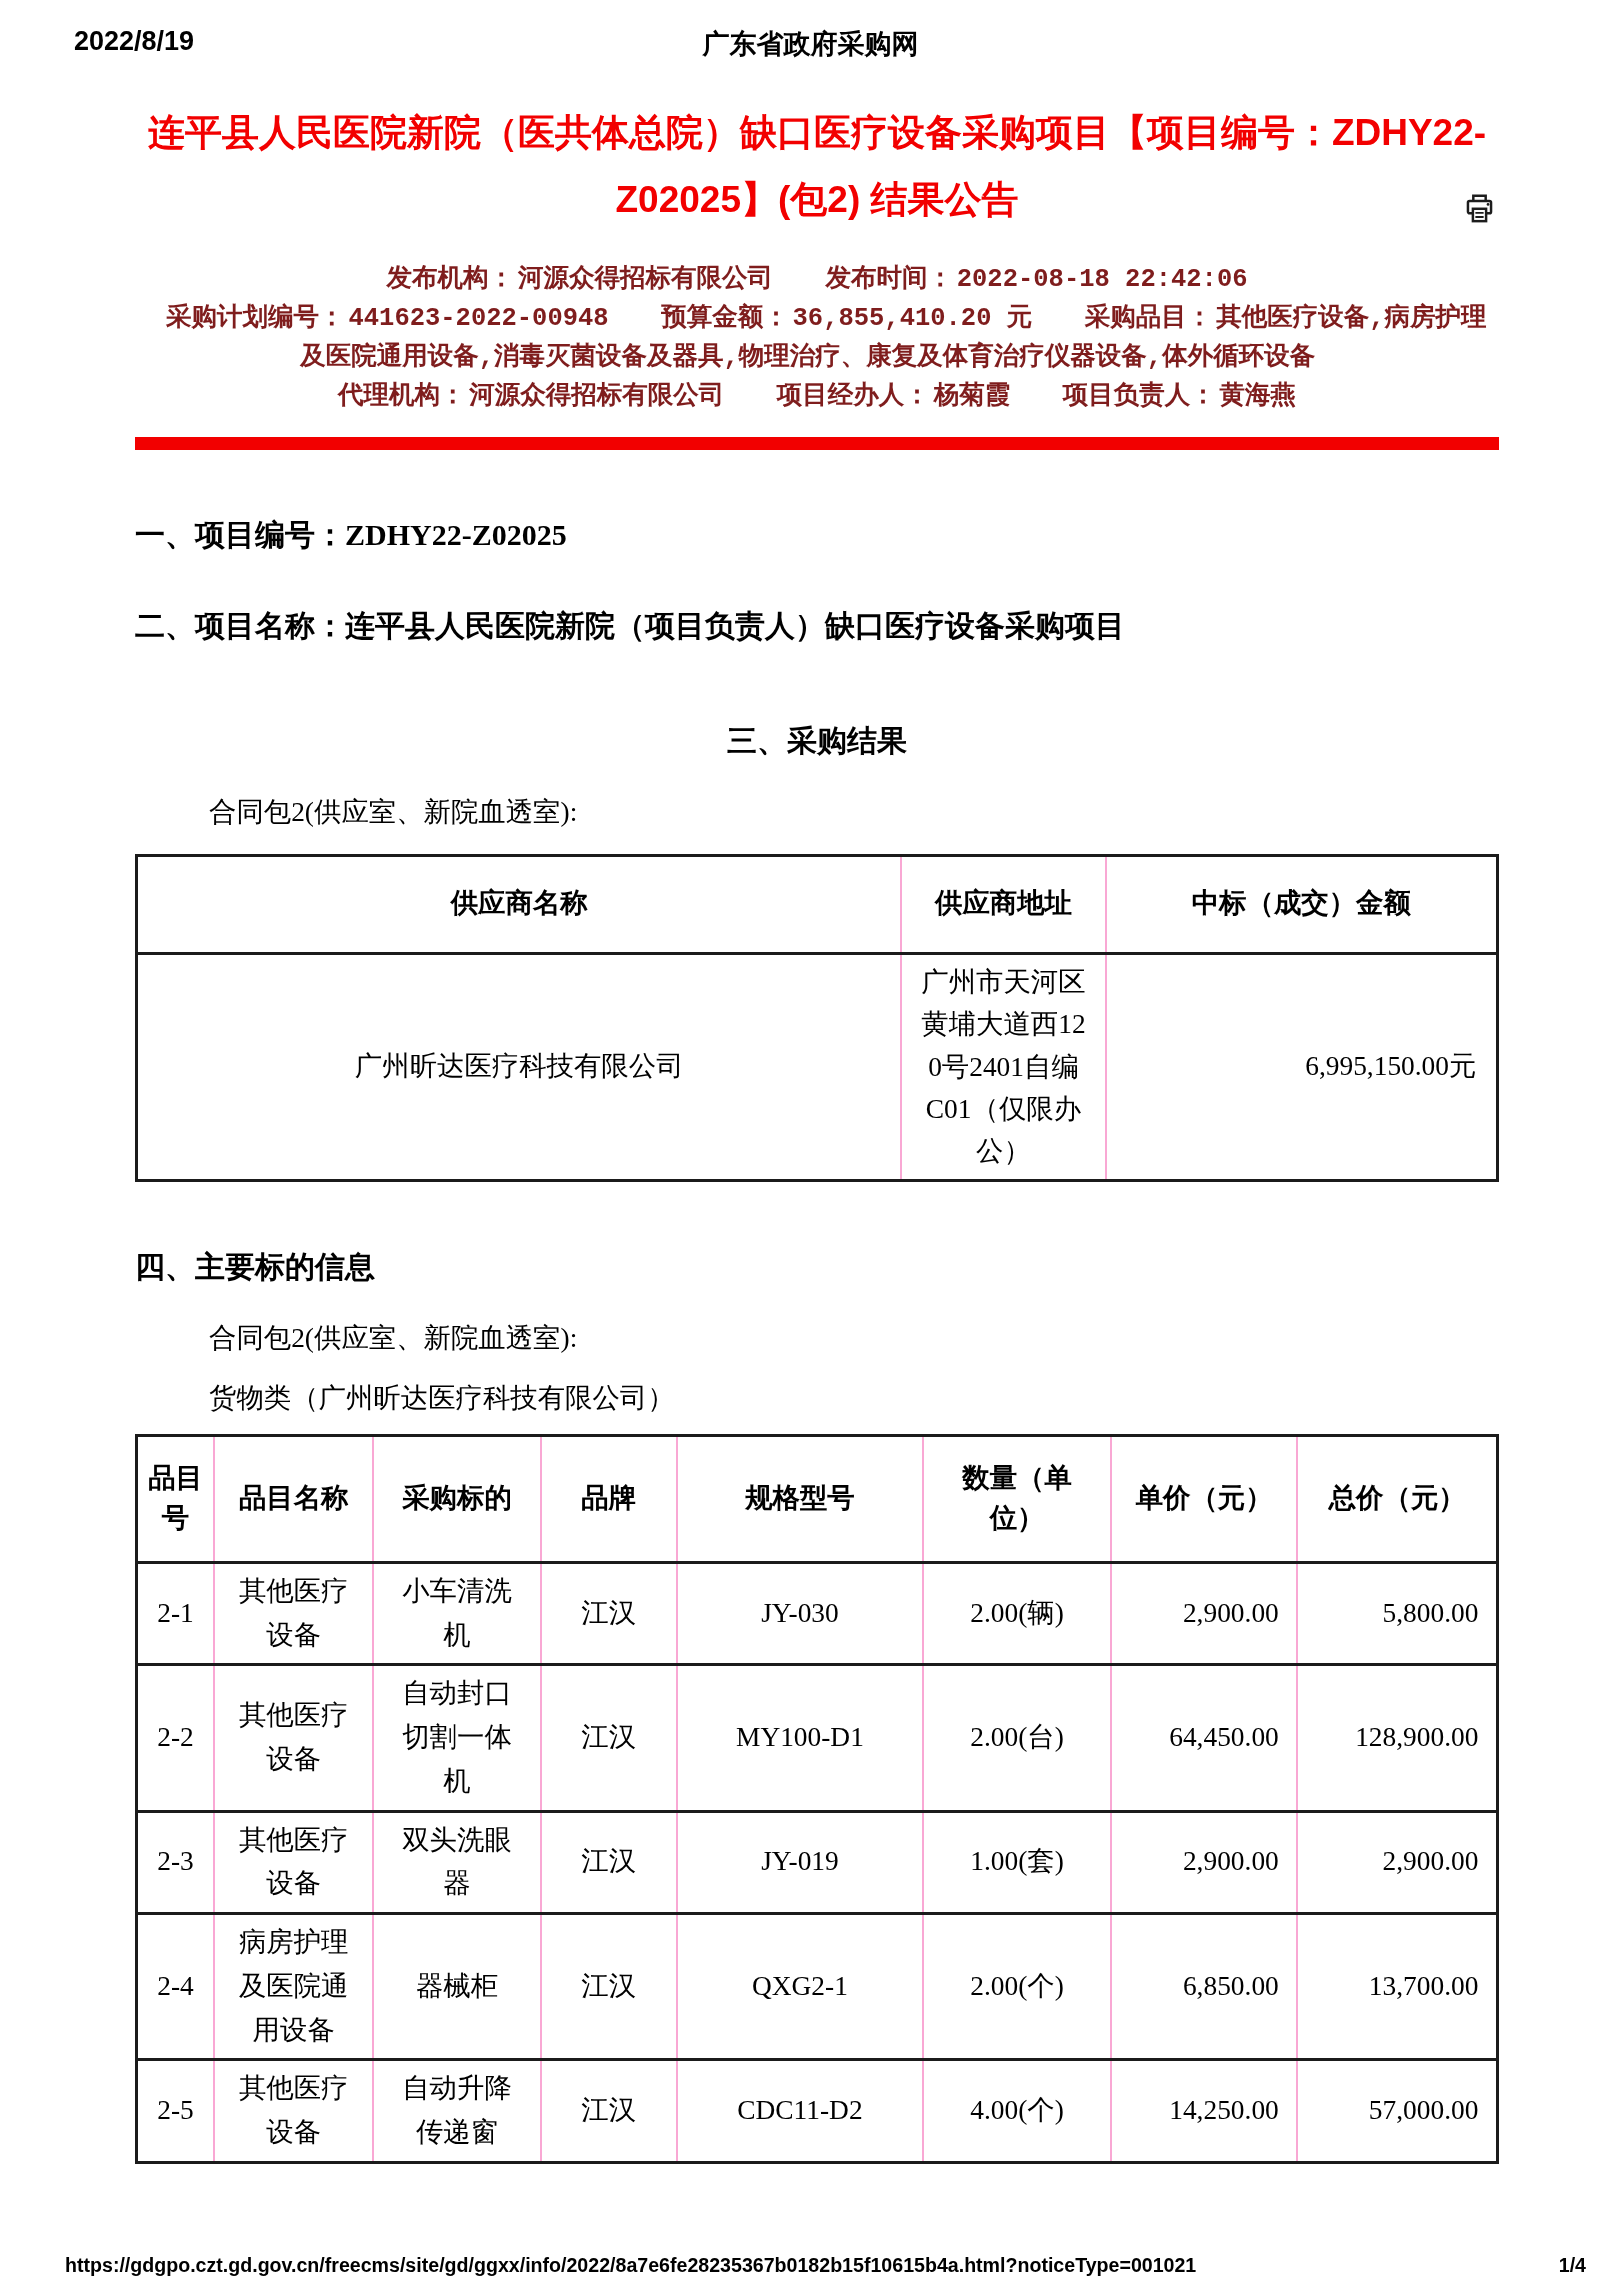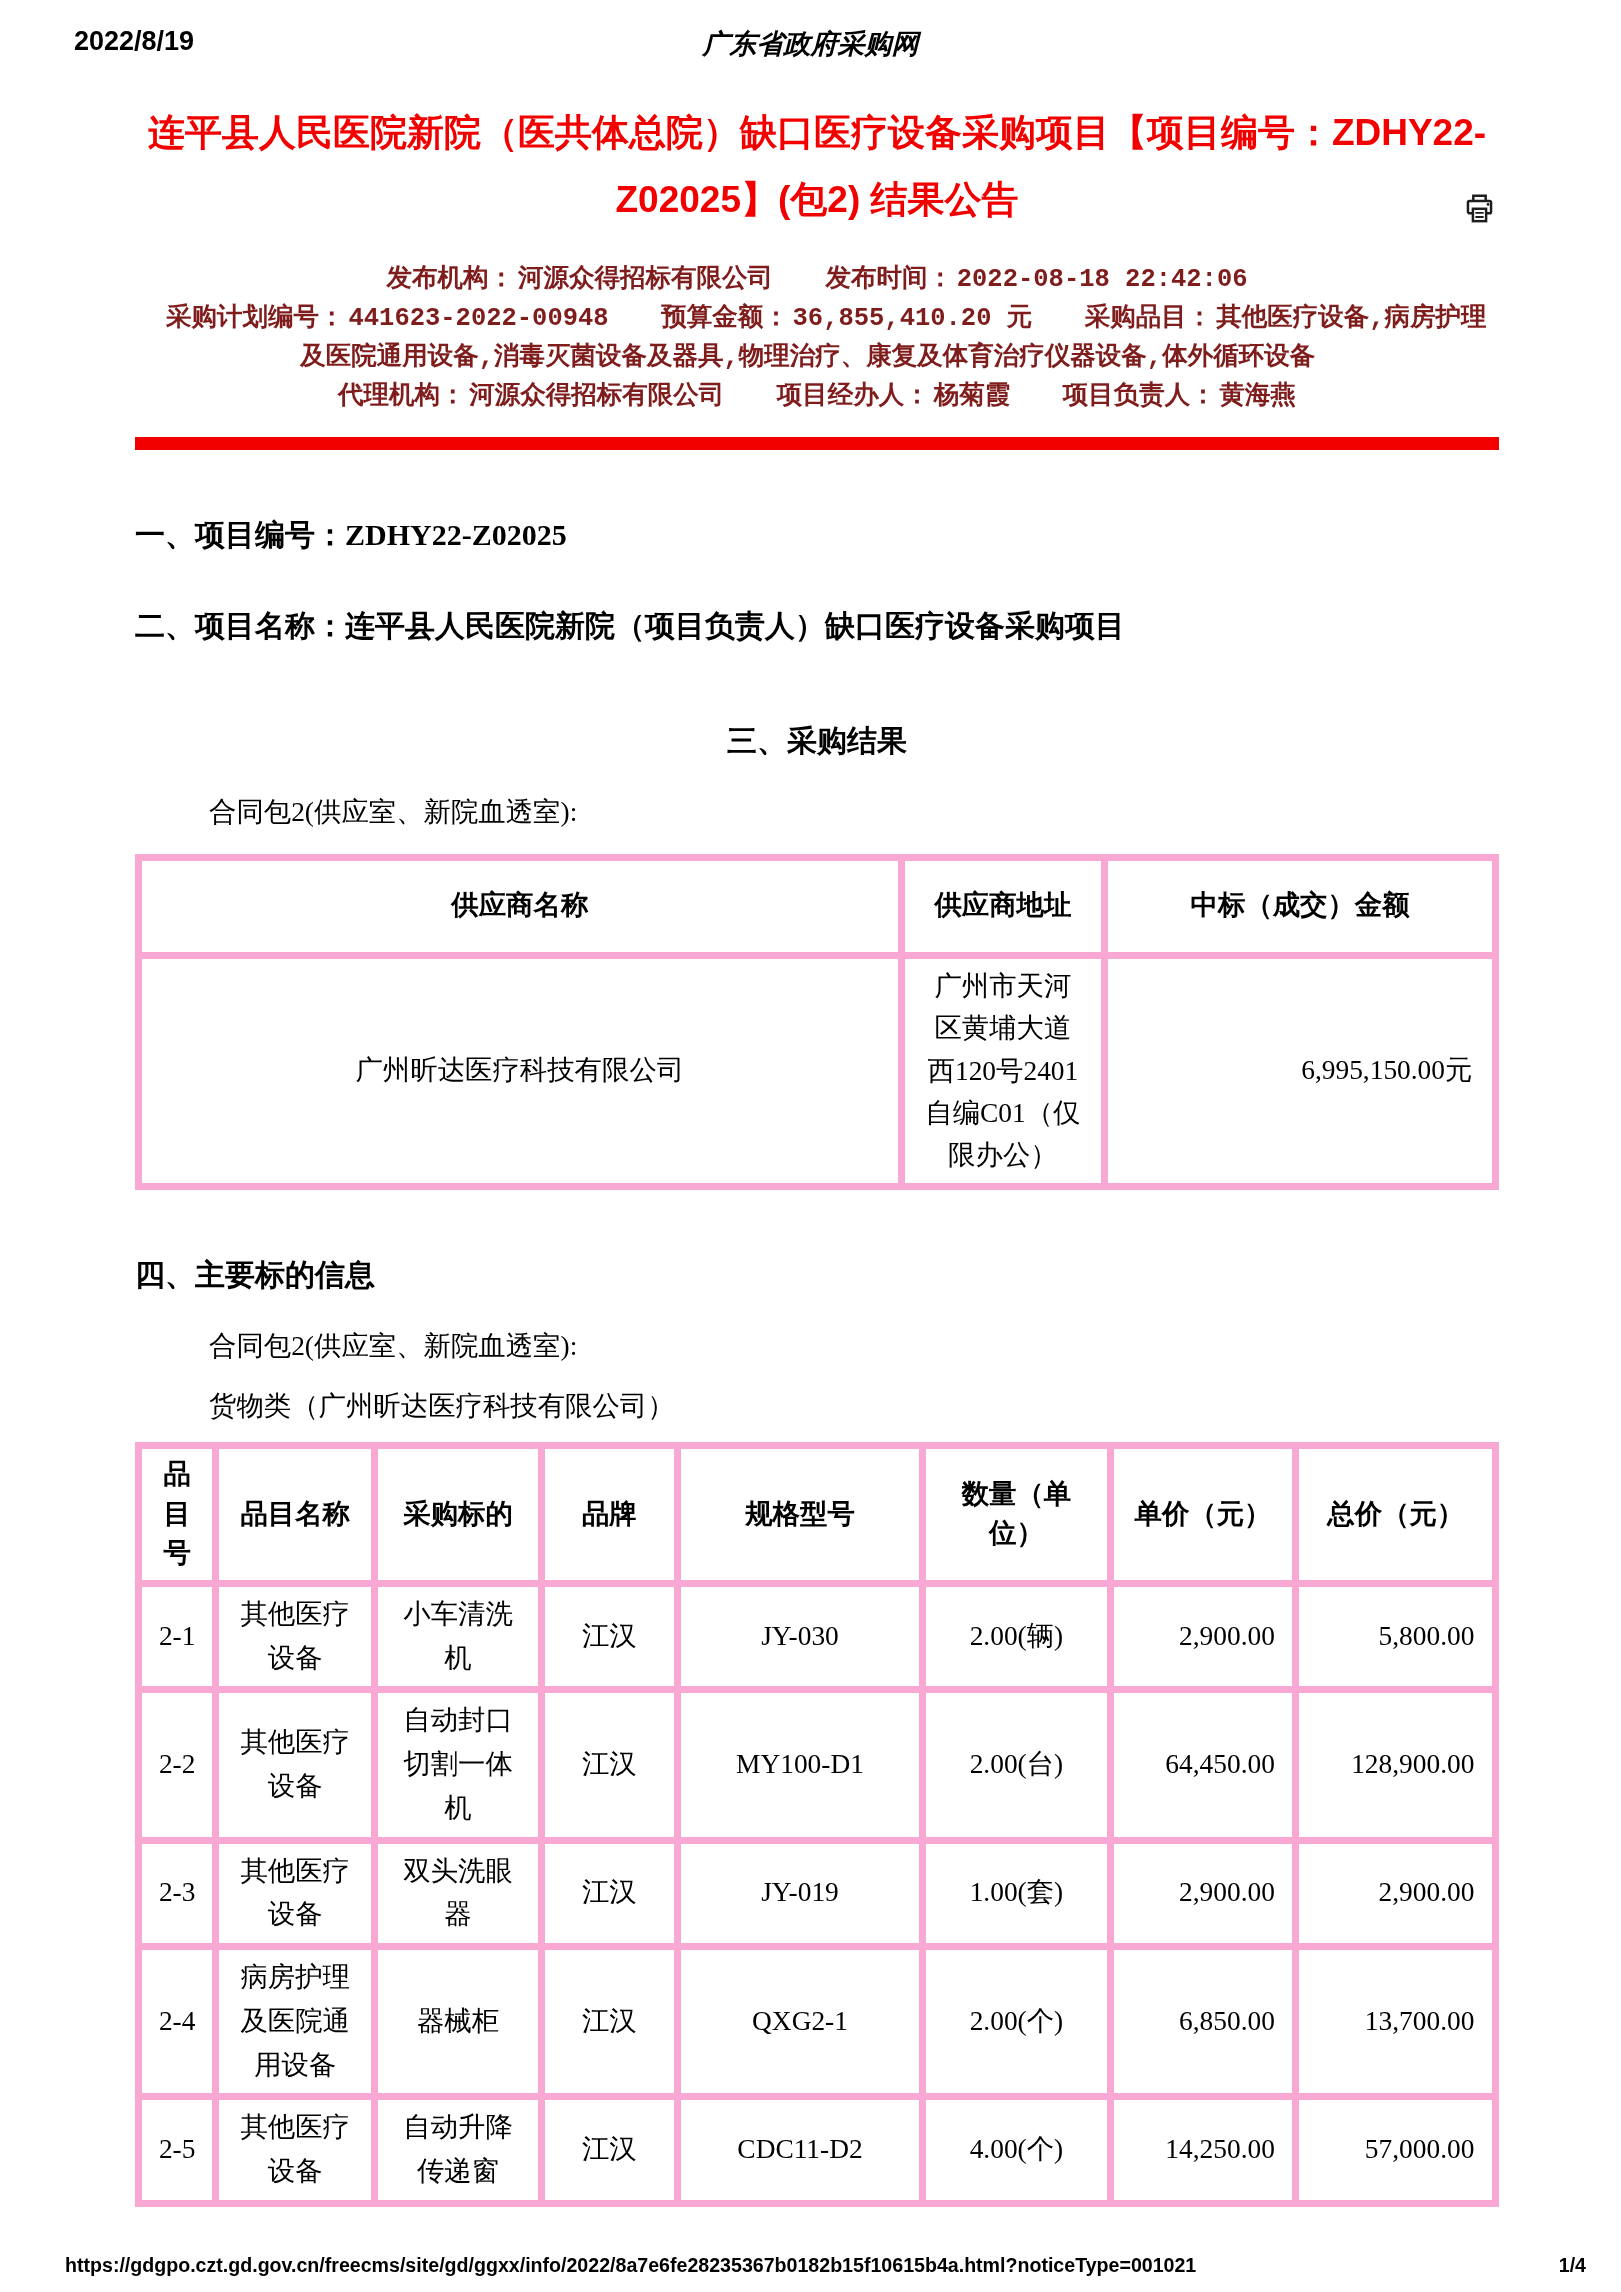--- a/index.html
+++ b/index.html
@@ -10,21 +10,21 @@
     overflow:hidden;
   }
   .print-header {
     display:flex; align-items:flex-start;
     padding:25.5px 74px 0 74px;
     font-family:"Liberation Sans","DejaVu Sans",sans-serif;
     font-size:27px; font-weight:700; color:#000;
   }
   .print-header .side { flex:1; }
   .print-header .side.right { text-align:right; }
-  .print-header .center { flex:0 0 auto; text-align:center;font-style:italic; }
+  .print-header .center { flex:0 0 auto; text-align:center; }
 
   .doc { margin:0 122px 0 135px; position:relative; }
 
   .title {
     position:relative;
     margin-top:37px;
     color:#f20000;
     font-family:"Liberation Sans","DejaVu Sans",sans-serif;
     font-weight:700; font-size:37px; line-height:67px;
     text-align:center;
@@ -61,21 +61,21 @@
   }
   .subline.tight { margin-top:25.5px; }
 
   table.doc-table {
     border-collapse:collapse; width:100%;
     table-layout:fixed;
     font-size:27.4px;
     border:3.9px solid #1b1b1b;
   }
   .doc-table th, .doc-table td {
-    border:7px solid #f9a8d4;
+    border:2px solid #f9a8d4;
     text-align:center; vertical-align:middle;
     padding:5.9px 9.8px; font-weight:400;
     line-height:1.6;
     font-family:Liberation Serif, serif;
   }
   .doc-table thead th { font-weight:700; line-height:1.45; }
   .doc-table tr { border-top:3.9px solid #1b1b1b; border-bottom:3.9px solid #1b1b1b; }
 
   .result-table { margin-top:23.5px; }
   .result-table thead tr { height:98px; }

